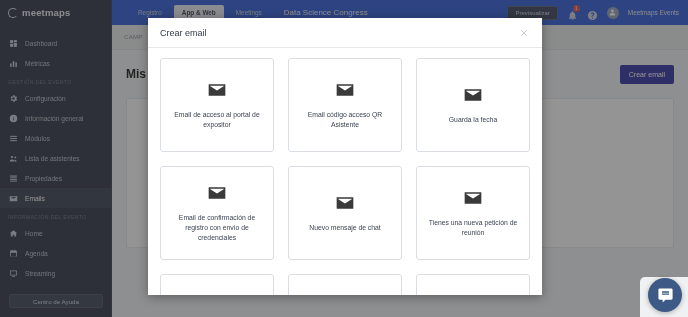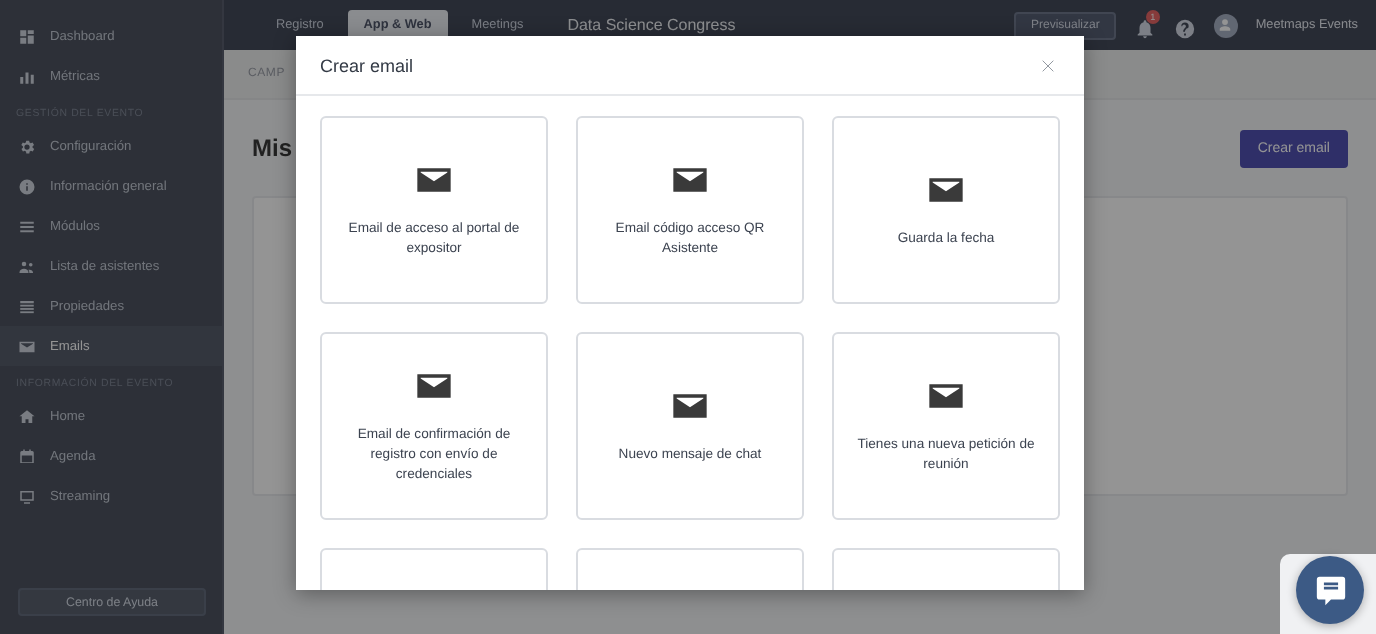--- a/index.html
+++ b/index.html
@@ -59,21 +59,21 @@
     background: #2b3446; border: 1px solid #39445a;
     color: #cbd3e0; font-size: 6.2px;
     display: flex; align-items: center; justify-content: center;
     cursor: pointer;
   }
 
   
   .topbar {
     position: absolute; left: 112px; top: 0;
     width: 576px; height: 25px;
-    background: #0f172a;
+    background: #1d4ed8;
     display: flex; align-items: center;
   }
   .tabs { display: flex; align-items: center; gap: 4px; margin-left: 18px; }
   .tab {
     height: 15px; padding: 0 8px; border-radius: 2px;
     display: flex; align-items: center;
     color: #c3cbdb; font-size: 6.4px; cursor: pointer;
   }
   .tab.active { background: #e9edf4; color: #1e2740; font-weight: bold; }
   .event-name { margin-left: 14px; color: #eef1f7; font-size: 8px; }
@@ -189,20 +189,24 @@
     width: 48px; height: 40px; background: #f0f1f3;
     border-top-left-radius: 5px;
   }
 </style>
 </head>
 <body>
 
 <div id="app">
 
   <div class="sidebar">
+    <div class="brand">
+      <span class="brand-mark"></span>
+      <span class="brand-text">meetmaps</span>
+    </div>
     <div class="nav" id="nav">
         <div class="nav-item">
           <span class="ico">
             <svg viewBox="0 0 24 24">
               <rect x="3" y="3" width="8" height="8"></rect>
               <rect x="13" y="3" width="8" height="5"></rect>
               <rect x="13" y="10" width="8" height="11"></rect>
               <rect x="3" y="13" width="8" height="8"></rect>
             </svg>
           </span>

